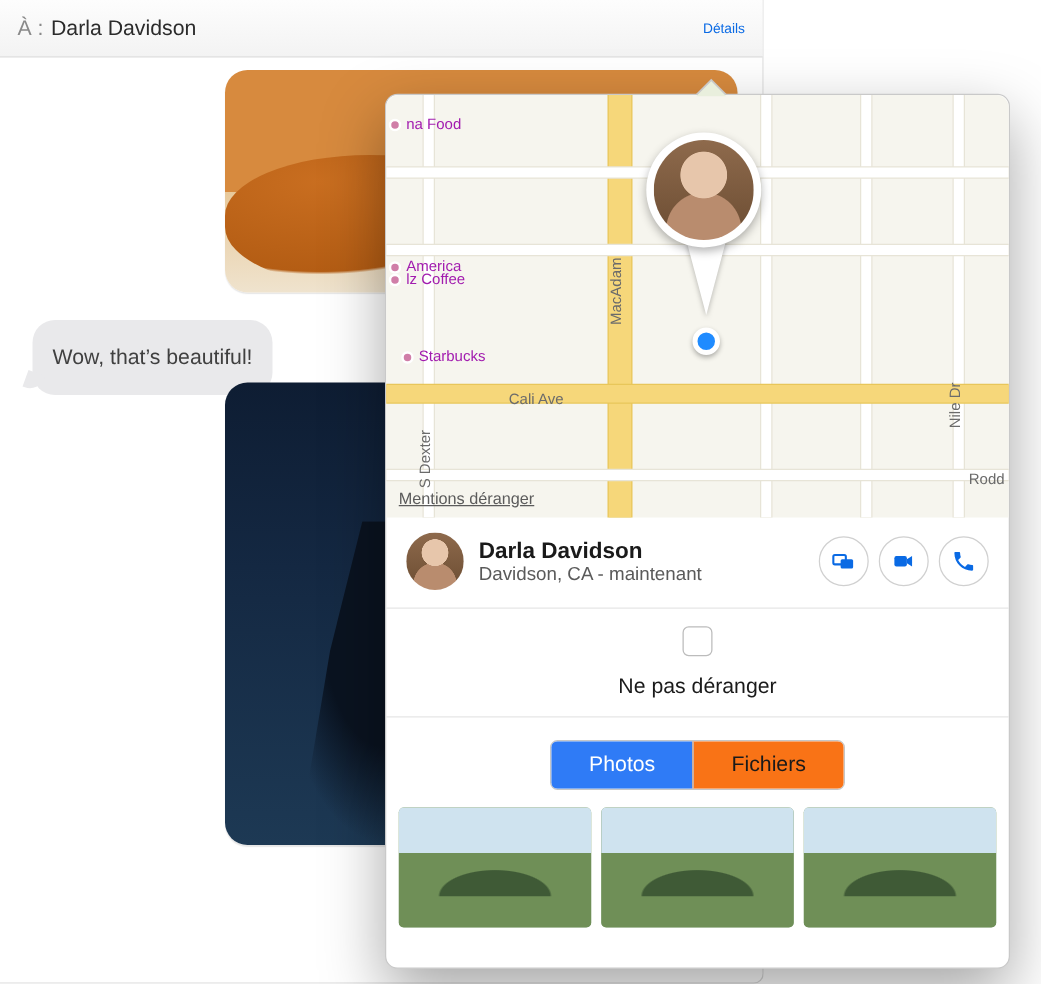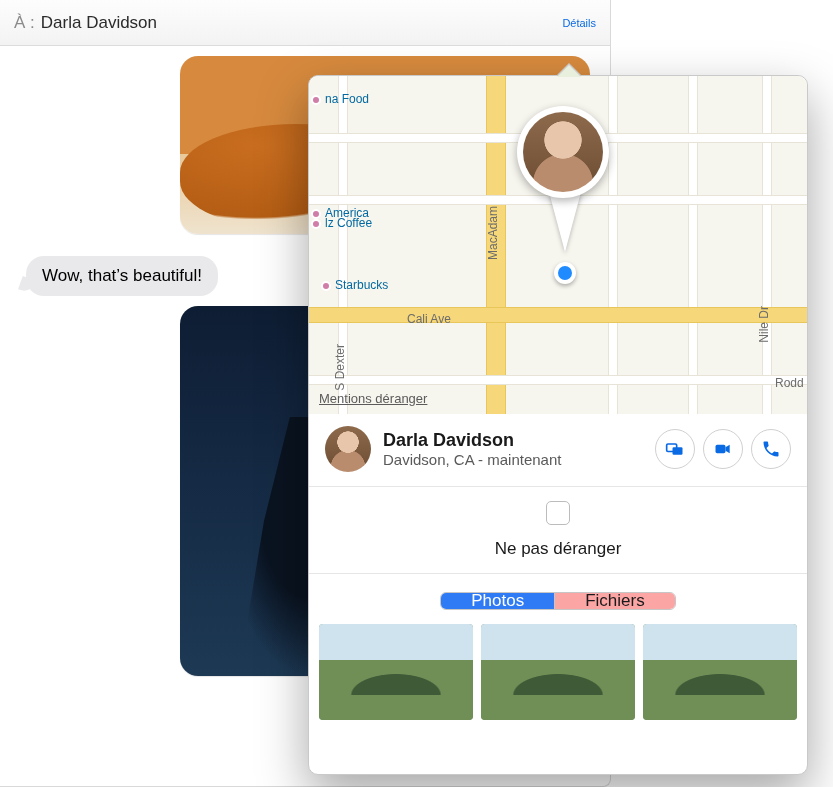--- a/index.html
+++ b/index.html
@@ -29,22 +29,22 @@
     box-shadow: 0 1px 1px rgba(0,0,0,0.1);
   }
   .img-msg-1::before {
     content:""; position:absolute; left:0; top:38%; width:62%; height:60%;
     background: radial-gradient(ellipse at 30% 20%, #c96e20 0%, #b45d14 60%, transparent 62%);
     border-radius: 50% 60% 40% 50%;
   }
 
   .text-bubble {
     position: absolute; left: 26px; top: 210px;
-    background: #e9e9eb; padding: 10px 16px; border-radius: 18px;
-    font-size: 17px; color: #000000; max-width: 70%;
+    background: #e9e9eb; padding: 20px 16px; border-radius: 18px;
+    font-size: 17px; color: #404040; max-width: 70%;
   }
   .text-bubble::before {
     content:""; position:absolute; left:-6px; bottom:4px; width:14px; height:14px;
     background:#e9e9eb; border-bottom-right-radius: 12px;
     transform: rotate(20deg);
   }
 
   .img-msg-2 {
     position: absolute; right: 20px; top: 260px; width: 410px; height: 370px;
     border-radius: 18px; overflow: hidden;
@@ -77,21 +77,21 @@
   .map {
     position: relative; height: 338px; border-radius: 10px 10px 0 0; overflow: hidden;
     background: #f6f5ee;
   }
   .map .grid { position:absolute; inset:0; }
   .map .road-v { position:absolute; top:0; bottom:0; width:8px; background:#fff; box-shadow: 0 0 0 1px #e7e4d7; }
   .map .road-v.main { width:18px; background:#f6d77a; box-shadow: 0 0 0 1px #e8c65a; }
   .map .road-h { position:absolute; left:0; right:0; height:8px; background:#fff; box-shadow: 0 0 0 1px #e7e4d7; }
   .map .road-h.main { height:14px; background:#f6d77a; box-shadow: 0 0 0 1px #e8c65a; }
   .map .label { position:absolute; font-size:12px; color:#6b6b6b; white-space:nowrap; }
-  .map .label.blue { color:#0369a1; }
+  .map .label.blue { color:#a21caf; }
   .map .label .pdot { display:inline-block; width:10px; height:10px; border-radius:50%; background:#d07ea8; border:2px solid #fff; margin-right:4px; vertical-align:middle; }
   .map .vlabel { writing-mode: vertical-rl; transform: rotate(180deg); }
   .map .legal { position:absolute; left:10px; bottom:8px; font-size:13px; color:#5b5b5b; text-decoration: underline; }
 
   .map-pin { position:absolute; left:208px; top:30px; width:96px; }
   .map-pin .stem { position:absolute; left:50%; transform:translateX(-50%); top:86px; width:0; height:0;
     border-left:16px solid transparent; border-right:16px solid transparent; border-top:60px solid #fff; filter: drop-shadow(0 2px 2px rgba(0,0,0,0.25)); }
   .map-pin .ring { position:relative; width:92px; height:92px; border-radius:50%; background:#fff;
     box-shadow:0 3px 8px rgba(0,0,0,0.3); display:flex; align-items:center; justify-content:center; z-index:2; }
   .map-pin .photo { width:80px; height:80px; border-radius:50%;
@@ -113,22 +113,22 @@
   .contact-row .status { font-size:15px; color:#5a5a5a; }
   .contact-row .actions { display:flex; gap:8px; }
   .circle-btn { width:40px; height:40px; border-radius:50%; border:1px solid #d0d0d0;
     display:flex; align-items:center; justify-content:center; color:#0a6ae4; cursor:pointer; background:#fff; }
   .circle-btn svg { width:20px; height:20px; fill: currentColor; }
 
   .option-row { display:flex; align-items:center; gap:14px; padding:14px 18px; border-top:1px solid #e6e6e6; font-size:17px; color:#1a1a1a;flex-direction:column; }
   .chk { width:24px; height:24px; border:1.5px solid #bcbcbc; border-radius:5px; background:#fff; flex:0 0 auto; }
 
   .segmented-row { border-top:1px solid #e6e6e6; padding:18px 0 14px 0; display:flex; justify-content:center; }
-  .segmented { display:flex; border:1px solid #c6c6c6; border-radius:6px; overflow:hidden; height:18px; }
-  .segmented .seg { padding:0 30px; font-size:17px; display:flex; align-items:center; cursor:pointer; background:#fca5a5; color:#1a1a1a; }
+  .segmented { display:flex; border:1px solid #c6c6c6; border-radius:6px; overflow:hidden; height:40px; }
+  .segmented .seg { padding:0 30px; font-size:17px; display:flex; align-items:center; cursor:pointer; background:#f97316; color:#1a1a1a; }
   .segmented .seg.active { background:#2f7bf6; color:#fff; }
   .segmented .seg + .seg { border-left:1px solid #c6c6c6; }
 
   .thumbs { display:flex; gap:8px; padding:0 10px 10px 10px; }
   .thumb { flex:1; height:96px; border-radius:4px; background:#789a6a; position:relative; overflow:hidden; }
   .thumb::before { content:""; position:absolute; inset:0;
     background: linear-gradient(to bottom, #cfe3ef 0 38%, #6f8f57 38% 100%); }
   .thumb::after { content:""; position:absolute; left:10%; right:10%; top:44%; height:30%;
     background: radial-gradient(ellipse at 50% 100%, #3f5a36 0 50%, transparent 52%); }
 </style>

